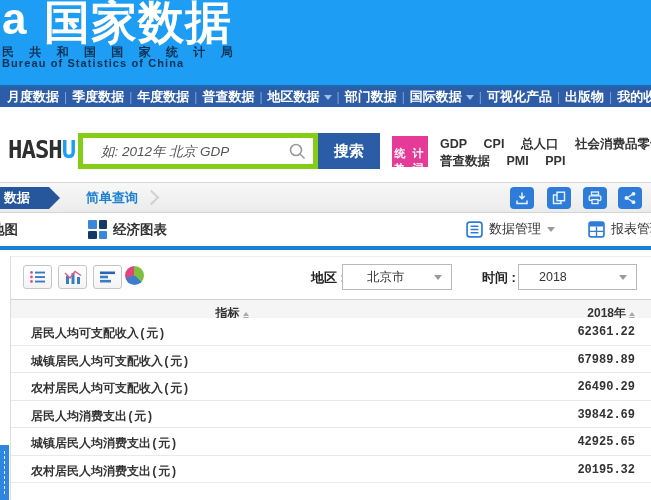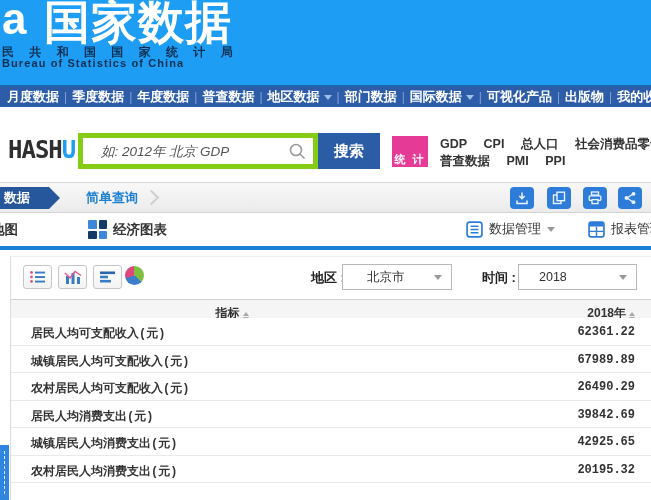--- a/index.html
+++ b/index.html
@@ -29,21 +29,21 @@
   .search-input{position:absolute;left:66px;top:16px;width:240px;height:36px;border:5px solid #84cc16;
                 box-sizing:border-box;padding:0 32px 0 18px;font-size:13.5px;color:#333;outline:none;
                 font-family:"Liberation Sans","DejaVu Sans",sans-serif;font-style:italic;}
   .search-input::placeholder{color:#555;opacity:1;}
   .magnifier{position:absolute;left:276px;top:25px;}
   .search-btn{position:absolute;left:306px;top:16px;width:62px;height:36px;background:#2a5da6;color:#fff;
               font-size:15px;font-weight:bold;border:none;cursor:pointer;
               font-family:"Liberation Sans","DejaVu Sans",sans-serif;}
   .hot-badge{position:absolute;left:380px;top:19px;width:36px;height:31px;background:#e53a96;color:#fff;
              font-size:11px;font-weight:bold;text-align:center;line-height:15px;letter-spacing:2px;
-             padding-top:16px;box-sizing:border-box;}
+             padding-top:10px;box-sizing:border-box;}
   .hot-words{position:absolute;left:428px;top:19px;font-size:12.5px;font-weight:bold;color:#333;line-height:17px;white-space:nowrap;}
   .hot-words .hw{margin-right:13px;cursor:pointer;}
 
   
   .crumb-row{position:absolute;left:0;top:182px;width:651px;height:31px;
              background:linear-gradient(#f8f8f8,#ebebeb);border-top:1px solid #d8d8d8;
              border-bottom:1px solid #d4d4d4;box-sizing:border-box;}
   .tab-data{position:absolute;left:-16px;top:4px;width:76px;height:22px;background:#26569b;color:#fff;
             font-size:13px;font-weight:bold;line-height:22px;padding-left:20px;box-sizing:border-box;
             clip-path:polygon(0 0,calc(100% - 11px) 0,100% 50%,calc(100% - 11px) 100%,0 100%);cursor:pointer;}

